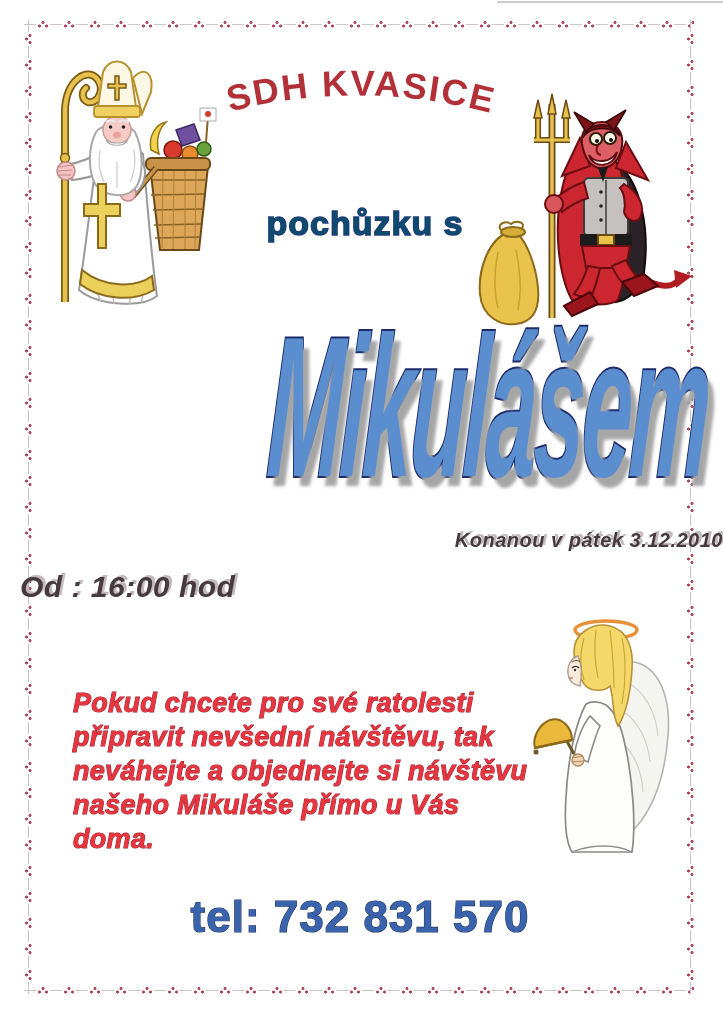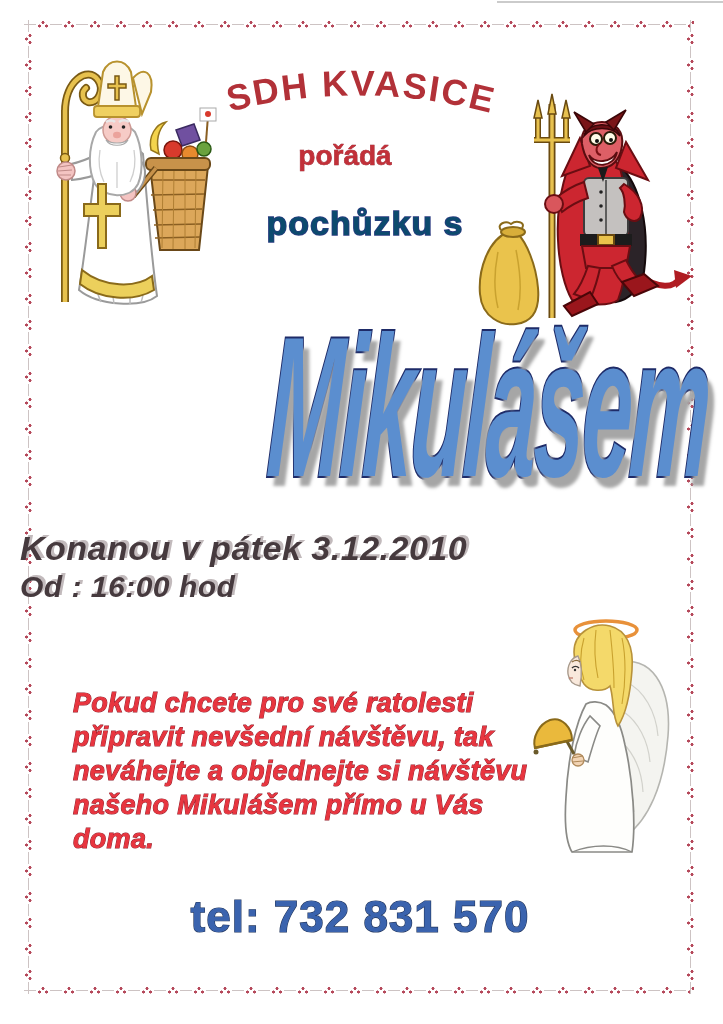--- a/index.html
+++ b/index.html
@@ -56,22 +56,22 @@
   .mikulasem-wrap { position:absolute; left:0; top:312px; width:723px; text-align:center; }
   .mikulasem {
     display:inline-block; white-space:nowrap;
     font-size:200px; line-height:0.95; font-weight:bold; font-style:italic;
     color:#5b8ecf; letter-spacing:-5px;
     -webkit-text-stroke:4px #1e2b68; paint-order:stroke;
     text-shadow:15px 10px 5px #a6a6a6;
     transform:scaleX(0.45) skewX(-6deg); transform-origin:50% 50%;
   }
   .date-line {
-    position:absolute; left:20px; top:529px; width:703px; text-align:left;
-    font-size:34px; font-weight:bold; font-style:italic; color:#463a3e;
+    position:absolute; left:20px; top:529px; width:703px; text-align:right;
+    font-size:20px; font-weight:bold; font-style:italic; color:#463a3e;
     letter-spacing:0.5px; text-shadow:3px -2px 0 #c2babc;
   }
   .time-line {
     position:absolute; left:20px; top:570px; width:703px; text-align:left;
     font-size:30px; font-weight:bold; font-style:italic; color:#463a3e;
     letter-spacing:0.5px; text-shadow:3px -2px 0 #c2babc;
   }
   .invitation {
     position:absolute; left:73px; top:686px; width:470px;
     font-size:27px; line-height:34px; font-weight:bold; font-style:italic;
@@ -229,35 +229,34 @@
       <circle cx="128" cy="47" r="6" fill="#fffbe8" stroke="#2a1a08" stroke-width="2"></circle>
       <circle cx="142" cy="46" r="6" fill="#fffbe8" stroke="#2a1a08" stroke-width="2"></circle>
       <circle cx="129" cy="49" r="2" fill="#111111"></circle>
       <circle cx="143" cy="48" r="2" fill="#111111"></circle>
       <path d="M131,52 C127,57 128,62 133,63" fill="none" stroke="#7a1014" stroke-width="2"></path>
       <path d="M121,63 C127,72 143,71 149,60 C146,76 125,77 121,63 Z" fill="#ffffff" stroke="#5a0d10" stroke-width="1.8"></path>
       <polygon points="130,76 135,90 140,75" fill="#1a1a1a"></polygon>
     </g>
   </svg>
 
-  <div class="porada">pořádá</div>
   <div class="pochuzku">pochůzku s</div>
 
   <div class="mikulasem-wrap">
     <span class="mikulasem">Mikulášem</span>
   </div>
 
   <div class="date-line">Konanou v pátek 3.12.2010</div>
   <div class="time-line">Od : 16:00 hod</div>
 
   <div class="invitation">
     <div>Pokud chcete pro své ratolesti</div>
     <div>připravit nevšední návštěvu, tak</div>
     <div>neváhejte a objednejte si návštěvu</div>
-    <div>našeho Mikulášem přímo u Vás doma.</div>
+    <div>našeho Mikuláše přímo u Vás doma.</div>
   </div>
 
   <svg class="illu illu-angel" viewBox="0 0 168 255">
     <ellipse cx="84" cy="18" rx="31" ry="9" fill="none" stroke="#e8913a" stroke-width="3.5"></ellipse>
     <g>
       <path d="M94,52 C128,40 150,74 146,124 C142,174 126,208 104,224 C95,190 88,112 94,52 Z" fill="#f4f4f0" stroke="#b5b5b0" stroke-width="1.6"></path>
       <path d="M104,70 C122,78 134,100 136,124 M102,100 C116,110 126,128 128,150 M100,130 C112,142 120,160 121,180 M100,160 C108,172 112,186 112,200" stroke="#d2d2cc" stroke-width="1.2" fill="none"></path>
     </g>
     <g>
       <path d="M64,92 C54,110 46,145 44,185 C42,215 45,232 50,240 L110,240 C114,214 111,168 103,133 C99,113 92,99 84,93 C77,89 69,89 64,92 Z" fill="#fefefc" stroke="#8a8a86" stroke-width="1.7"></path>

